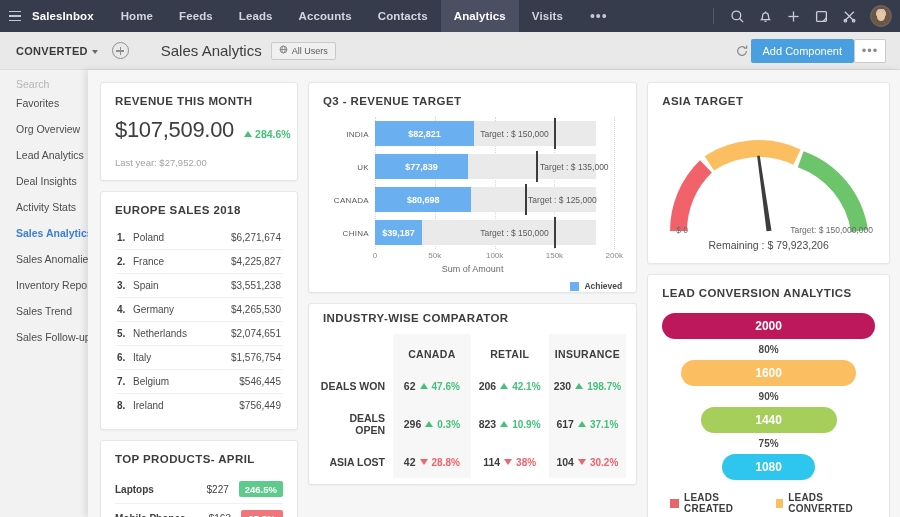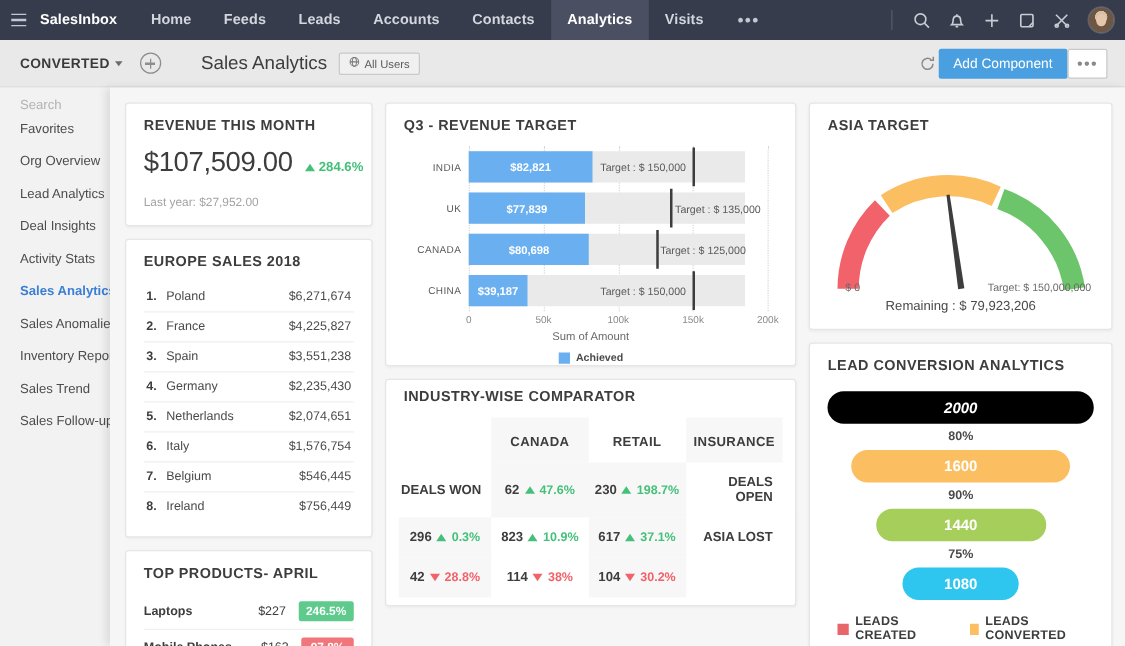--- a/index.html
+++ b/index.html
@@ -160,21 +160,21 @@
   .q3-fill {
     position:absolute; left:0; top:4px; height:25px; background:#6ab0f0;
     display:flex; align-items:center; justify-content:center;
     color:#ffffff; font-size:9px; font-weight:bold;
   }
   .q3-targetline { position:absolute; top:1px; height:31px; width:2px; background:#3d3d3d; }
   .q3-targettext { position:absolute; top:50%; transform:translateY(-50%); font-size:8.5px; color:#5a5a5a; white-space:nowrap; }
   .q3-axis { position:relative; margin-left:52px; margin-right:8px; height:16px; }
   .q3-tick { position:absolute; top:2px; transform:translateX(-50%); font-size:8px; color:#8a8a8a; }
   .q3-axislabel { text-align:center; font-size:9px; color:#6a6a6a; margin-top:-1px; }
-  .q3-legend { display:flex; align-items:center; justify-content:center; gap:5px; margin-top:7px; }
+  .q3-legend { display:flex; align-items:center; justify-content:flex-end; gap:5px; margin-top:7px; }
   .q3-legend .sw { width:9px; height:9px; background:#6ab0f0; }
   .q3-legend .lb { font-size:8.5px; color:#4a4a4a; font-weight:bold; }
 
   
   .ind-grid { display:grid; grid-template-columns: 74px 1fr 1fr 1fr; }
   .ind-colband { background:#f7f7f7; }
   .ind-hdr { font-size:10.5px; font-weight:bold; color:#3d3d3d; text-align:center; padding: 14px 0 10px; letter-spacing:.3px; }
   .ind-rowlabel { font-size:10.5px; font-weight:bold; color:#3d3d3d; text-align:right; padding: 10px 8px 10px 0; display:flex; align-items:center; justify-content:flex-end; }
   .ind-cell { display:flex; align-items:center; justify-content:center; gap:4px; padding: 10px 0; font-size:10.5px; color:#3d3d3d; }
   .ind-num { font-weight:bold; color:#3d3d3d; }
@@ -337,21 +337,21 @@
             <span class="eu-val">$4,225,827</span>
           </div>
           <div class="eu-row">
             <span class="eu-rank">3.</span>
             <span class="eu-name">Spain</span>
             <span class="eu-val">$3,551,238</span>
           </div>
           <div class="eu-row">
             <span class="eu-rank">4.</span>
             <span class="eu-name">Germany</span>
-            <span class="eu-val">$2,235,430</span>
+            <span class="eu-val">$4,265,530</span>
           </div>
           <div class="eu-row">
             <span class="eu-rank">5.</span>
             <span class="eu-name">Netherlands</span>
             <span class="eu-val">$2,074,651</span>
           </div>
           <div class="eu-row">
             <span class="eu-rank">6.</span>
             <span class="eu-name">Italy</span>
             <span class="eu-val">$1,576,754</span>
@@ -449,20 +449,25 @@
           <div></div>
           <div class="ind-colband ind-hdr">CANADA</div>
           <div class="ind-hdr">RETAIL</div>
           <div class="ind-colband ind-hdr">INSURANCE</div>
 
           <div class="ind-rowlabel">DEALS WON</div>
           <div class="ind-colband ind-cell">
             <span class="ind-num">62</span>
             <span class="tri-up"></span>
             <span class="ind-pct pct-up">47.6%</span>
+          </div>
+          <div class="ind-cell">
+            <span class="ind-num">206</span>
+            <span class="tri-up"></span>
+            <span class="ind-pct pct-up">42.1%</span>
           </div>
           <div class="ind-colband ind-cell">
             <span class="ind-num">230</span>
             <span class="tri-up"></span>
             <span class="ind-pct pct-up">198.7%</span>
           </div>
 
           <div class="ind-rowlabel" style="flex-direction:column;align-items:flex-end;line-height:1.15;">
             <span>DEALS</span>
             <span>OPEN</span>
@@ -518,21 +523,21 @@
           <div class="gauge-min">$ 0</div>
           <div class="gauge-target">Target: $ 150,000,000</div>
         </div>
         <div class="gauge-remaining">Remaining : $ 79,923,206</div>
       </div>
 
       <div class="card">
         <div class="card-title">LEAD CONVERSION ANALYTICS</div>
         <div class="funnel">
           <div class="fn-row">
-            <div class="fn-bar" style="width:100%;background:#000000;font-style:italic;">2000</div>
+            <div class="fn-bar" style="width:100%;background:#be185d;">2000</div>
           </div>
           <div class="fn-pct">80%</div>
           <div class="fn-row">
             <div class="fn-bar" style="width:82%;background:#fbbf62;">1600</div>
           </div>
           <div class="fn-pct">90%</div>
           <div class="fn-row">
             <div class="fn-bar" style="width:64%;background:#a6ce5b;">1440</div>
           </div>
           <div class="fn-pct">75%</div>

